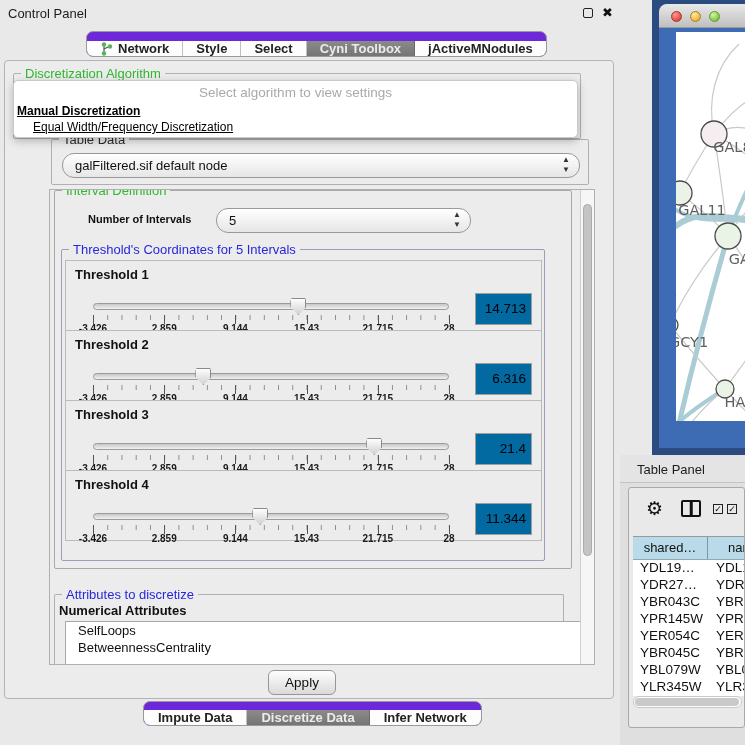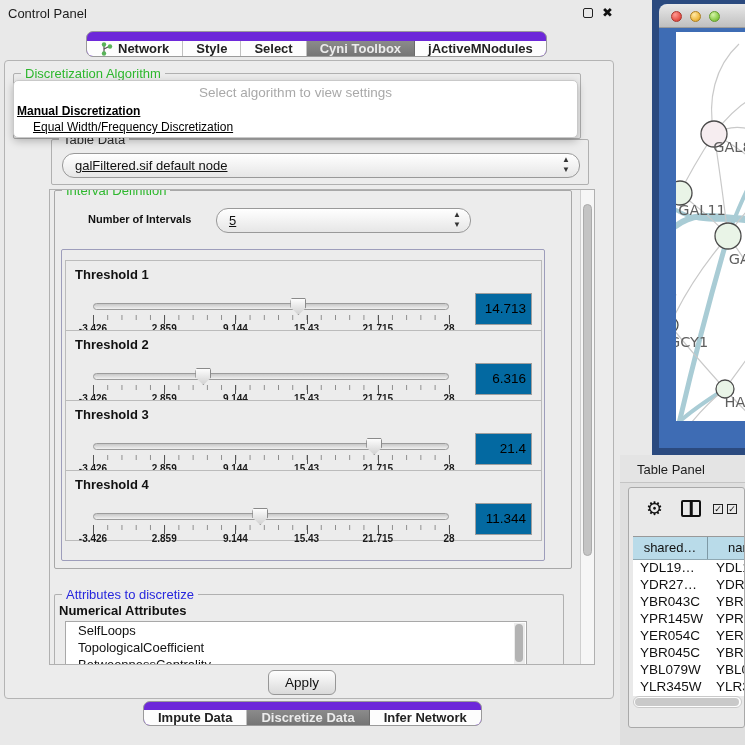--- a/index.html
+++ b/index.html
@@ -22,21 +22,21 @@
   #bottom-tabs .tab { padding:0 14px;margin-top:32px; }
 
   .cp-main { position:absolute; left:4px; top:60px; width:610px; height:639px; background:#ececec; border:1px solid #b4b4b4; border-radius:4px; }
 
   .groupbox { position:absolute; border:1px solid #b0b0b0; border-radius:2px; }
   .group-title { position:absolute; top:-8px; left:7px; background:#ececec; padding:0 4px; font-size:13px; white-space:nowrap; }
   .gt-green { color:#2eb82e; }
   .gt-blue { color:#2727dd; }
   .gt-dark { color:#2b2b2b; }
 
-  .combo { position:absolute; background:linear-gradient(#ffffff,#e6e6e6); border:1px solid #999; border-radius:12px; font-size:13px; color:#111; line-height:23px; padding-left:12px;text-decoration:underline; }
+  .combo { position:absolute; background:linear-gradient(#ffffff,#e6e6e6); border:1px solid #999; border-radius:12px; font-size:13px; color:#111; line-height:23px; padding-left:12px; }
   .stepper { position:absolute; right:9px; top:1px; font-size:8px; color:#333; line-height:10px; text-align:center; }
   .combo.focused { box-shadow:0 0 0 3px rgba(86,146,223,.75); }
 
   
   .popup { position:absolute; left:8px; top:19px; width:565px; height:58px; background:#fff; border:1px solid #c9c9c9; border-radius:5px; box-shadow:0 3px 8px rgba(0,0,0,.25); z-index:30; }
   .popup .hint { position:absolute; top:4px; left:0; width:100%; text-align:center; color:#a9a9a9; font-size:13.5px; }
   .popup .opt { position:absolute; left:3px; font-size:12px; color:#000; white-space:nowrap;text-decoration:underline; }
   .popup .opt.b { font-weight:bold; top:23px; }
   .popup .opt.r { top:39px;margin-left:16px; }
 
@@ -165,20 +165,21 @@
       <div class="groupbox" style="left:4px; top:0; width:518px; height:379px; border-color:#a8a8a8;">
         <span class="group-title gt-green">Interval Definition</span>
 
         <span style="position:absolute; left:33px; top:22px; font-size:11px; font-weight:bold; color:#111;">Number of Intervals</span>
         <div class="combo" style="left:161px; top:17px; width:255px; height:25px;">
           <span>5</span>
           <span class="stepper">▲<br>▼</span>
         </div>
 
         <div class="groupbox" style="left:6px; top:58px; width:484px; height:312px; border-color:#9d9dbb;">
+          <span class="group-title gt-blue">Threshold's Coordinates for 5 Intervals</span>
 
           <div style="position:absolute; left:3px; top:10px; width:477px;">
 
             <div class="slider-block">
               <span class="sb-label">Threshold 1</span>
               <div class="slider-zone">
                 <div class="track"></div>
                 <div class="thumb-ptr" style="left: 57.7%;"></div>
                 <div class="ticks">
                   <span class="major" style="left:0%"></span>
@@ -275,23 +276,22 @@
               <div class="valbox">11.344</div>
             </div>
 
           </div>
         </div>
       </div>
 
       <div class="groupbox" style="left:4px; top:404px; width:510px; height:80px; border-bottom:none;">
         <span class="group-title gt-blue">Attributes to discretize</span>
         <span style="position:absolute; left:4px; top:8px; font-size:13px; font-weight:bold; color:#111;">Numerical Attributes</span>
-        <div class="listbox" style="left:10px; top:26px; width:462px; height:46px;">
+        <div class="listbox" style="left:10px; top:26px; width:549px; height:46px;">
           <div class="item">SelfLoops</div>
-          <div class="item">TopologicalCoefficient</div>
           <div class="item">BetweennessCentrality</div>
           <div class="list-vscroll">
               <div class="thumb"></div>
             </div>
         </div>
       </div>
 
       <div class="vscroll">
         <div class="thumb" style="top:14px; height:352px;"></div>
       </div>

